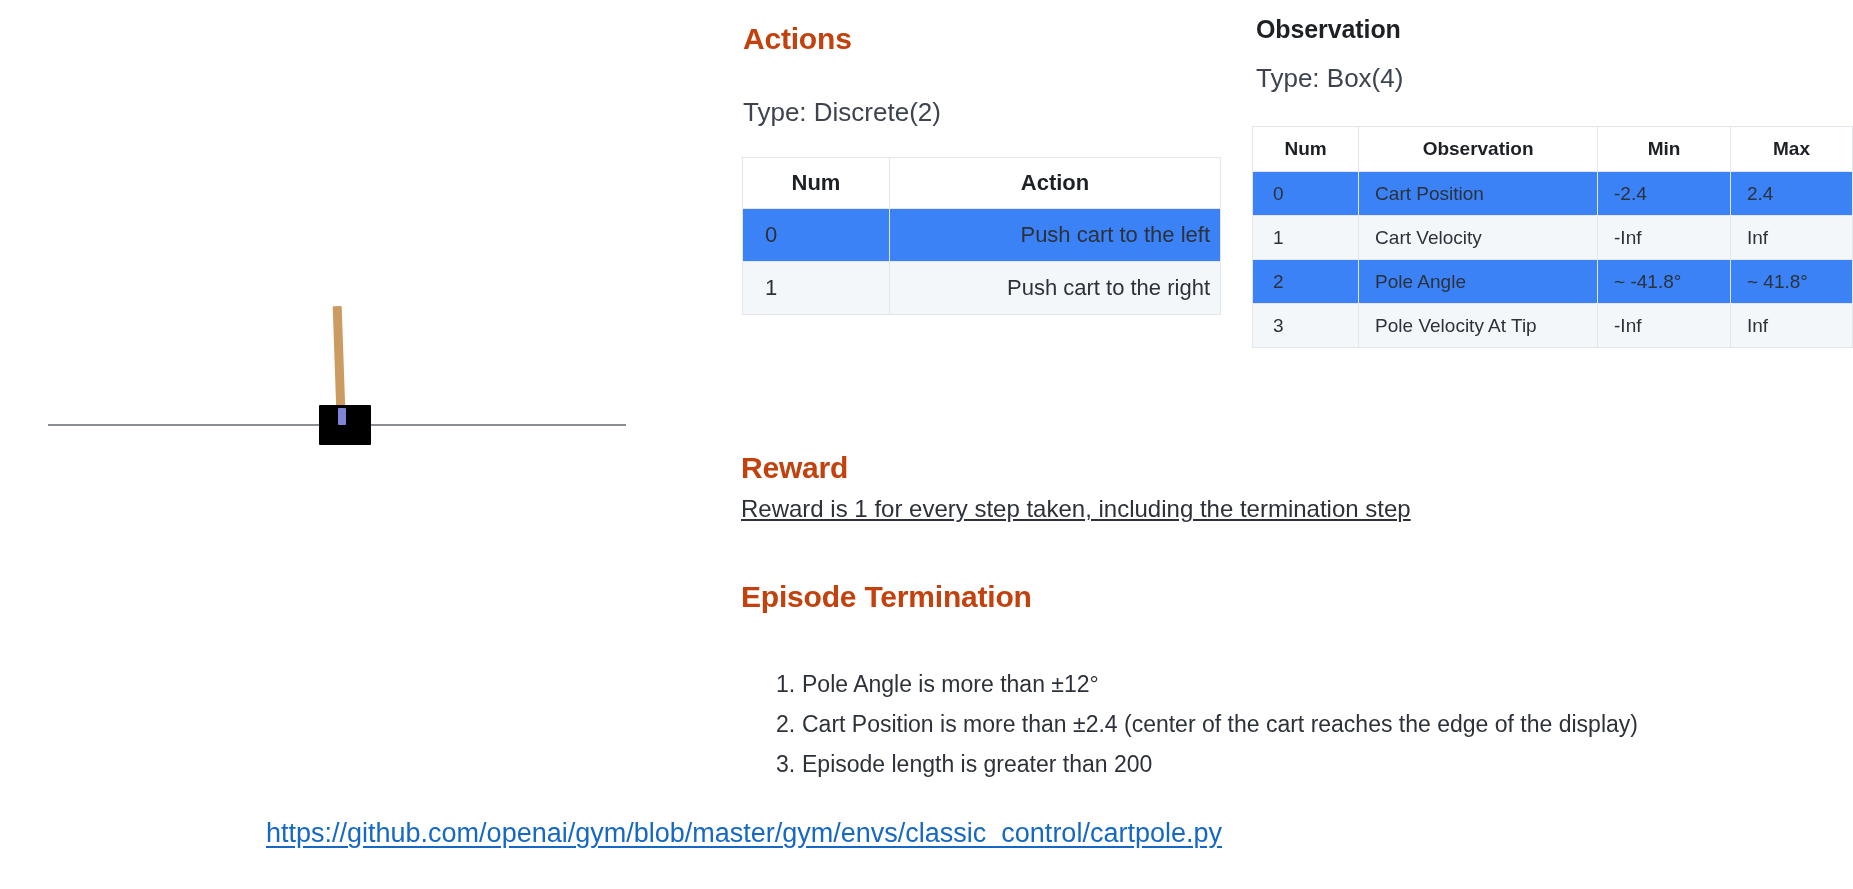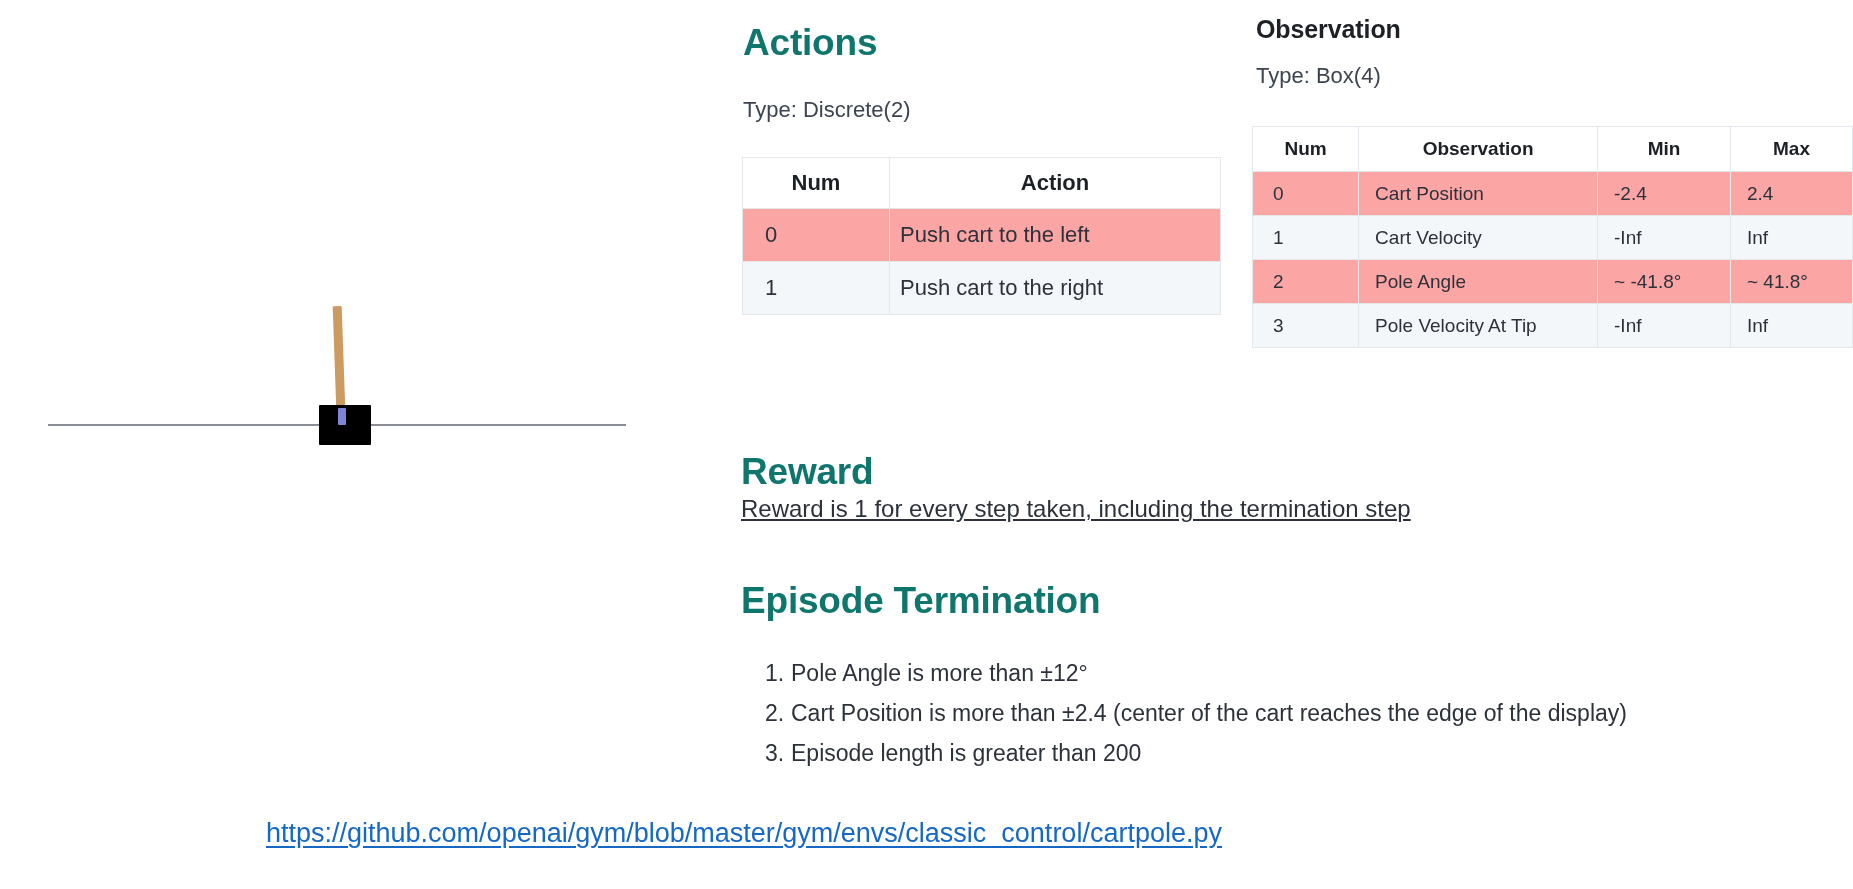--- a/index.html
+++ b/index.html
@@ -16,50 +16,50 @@
     font-family: "Liberation Sans", sans-serif;
     color: #21252b;
     -webkit-font-smoothing: antialiased;
   }
 
   
   .abs { position: absolute; }
 
   
   .h-major {
-    font-size: 37px;
+    font-size: 30px;
     font-weight: bold;
     letter-spacing: -0.2px;
-    color: #0f766e;
+    color: #c2410c;
     white-space: nowrap;
   }
   .h-minor {
     font-size: 25px;
     font-weight: bold;
     letter-spacing: -0.1px;
     color: #1d2025;
     white-space: nowrap;
   }
   .type-line {
-    font-size: 22px;
+    font-size: 26px;
     font-weight: normal;
     color: #3d4450;
     white-space: nowrap;
   }
   .body-text {
     font-size: 24px;
     font-weight: normal;
     color: #2c313a;
     white-space: nowrap;
   }
 
   
   .spec-table {
     border-collapse: collapse;
-    background: #fca5a5;
+    background: #3b82f6;
     table-layout: fixed;
   }
   .spec-table td, .spec-table th {
     border: 1px solid #e3e7ec;
     padding: 0 16px;
     text-align: left;
     font-weight: normal;
     color: #2c313a;
     vertical-align: middle;
     white-space: nowrap;
@@ -75,35 +75,35 @@
     background: #f4f7fa;
   }
 
   
   #actions-table { font-size: 22px; }
   #actions-table thead th { height: 50px; }
   #actions-table tbody td { height: 52px; }
   #actions-table .col-num { width: 108px; }
   #actions-table .col-act { width: 298px; }
   #actions-table tbody td.col-num { padding-left: 22px; }
-  #actions-table tbody td.col-act { text-align: left; padding: 0 10px; margin-top: 36px; }
+  #actions-table tbody td.col-act { text-align: right; padding: 0 10px; margin-top: 36px; }
 
   
   #observation-table { font-size: 19px; }
   #observation-table thead th { height: 44px; }
   #observation-table tbody td { height: 43px; }
   #observation-table .col-o-num  { width: 90px;  }
   #observation-table .col-o-name { width: 236px; }
   #observation-table .col-o-min  { width: 122px; }
   #observation-table .col-o-max  { width: 108px; }
   #observation-table tbody td.col-o-num { padding-left: 20px; }
 
   
   .term-list {
-    margin: 5px;
+    margin: 16px;
     padding: 0;
     list-style: none;
   }
   .term-list li {
     font-size: 23px;
     color: #2c313a;
     line-height: 40px;
     white-space: nowrap;
   }
   .term-list li .num { display: inline-block; min-width: 26px; }

